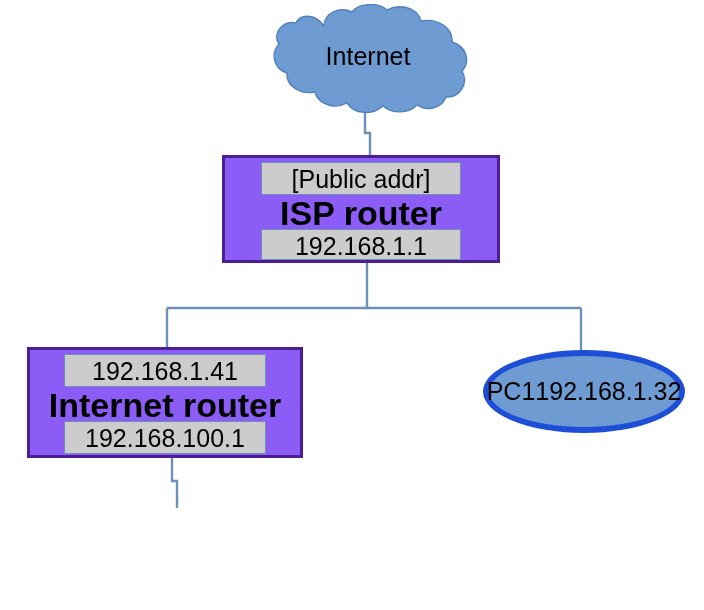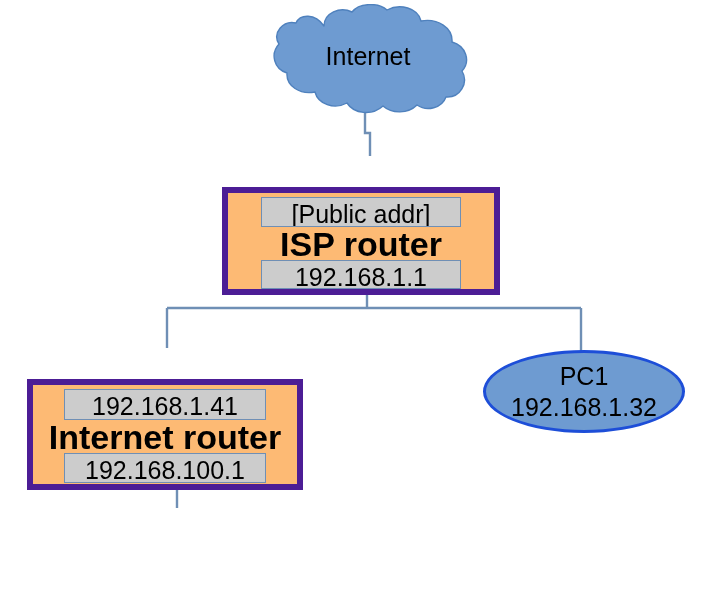--- a/index.html
+++ b/index.html
@@ -50,27 +50,26 @@
     width: 212px;
     text-align: center;
     font-size: 25px;
     color: #000000;
     line-height: 28px;
   }
 
   
   .router {
     box-sizing: border-box;
-    background: #fdba74;
-    border: 6px solid #4c1d95;
+    background: #8b5cf6;
+    border: 3px solid #4c1d95;
     display: flex;
     flex-direction: column;
     align-items: center;
     justify-content: space-between;
-    margin-top: 32px;
   }
   .router-strip {
     box-sizing: border-box;
     background: #CCCCCC;
     border: 1px solid #6f8fb5;
     text-align: center;
     font-size: 25px;
     color: #000000;
     line-height: 30px;
     overflow: hidden;
@@ -123,24 +122,24 @@
   #openwrt-router .strip-bottom {
     height: 33px;
     margin-bottom: 1px;
     text-align: center;
   }
 
   
   .pc {
     box-sizing: border-box;
     background: #6E9BD1;
-    border: 3px solid #1d4ed8;
+    border: 6px solid #1d4ed8;
     border-radius: 50%;
     display: flex;
-    flex-direction: column;
+    flex-direction: row;
     align-items: center;
     justify-content: center;
     text-align: center;
     color: #000000;
     font-size: 25px;
     line-height: 31px;
   }
   #pc1 {
     left: 483px;
     top: 350px;

